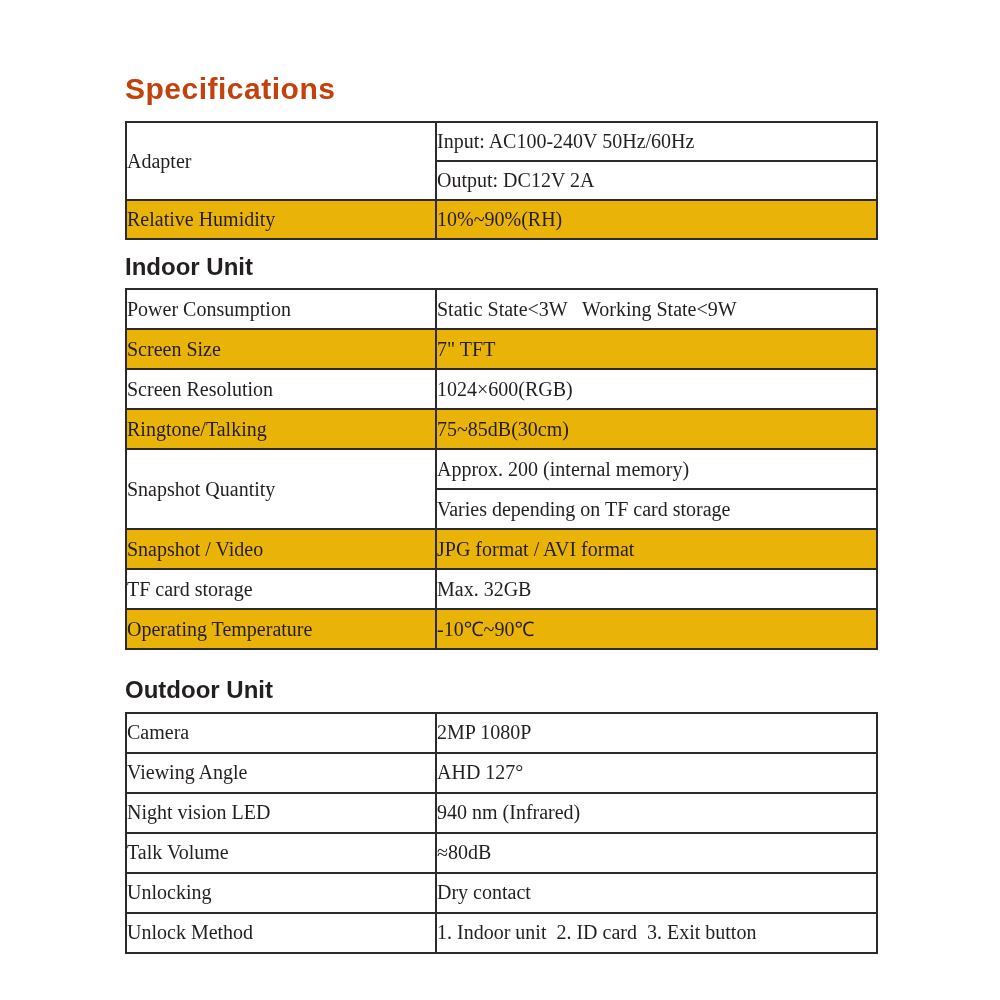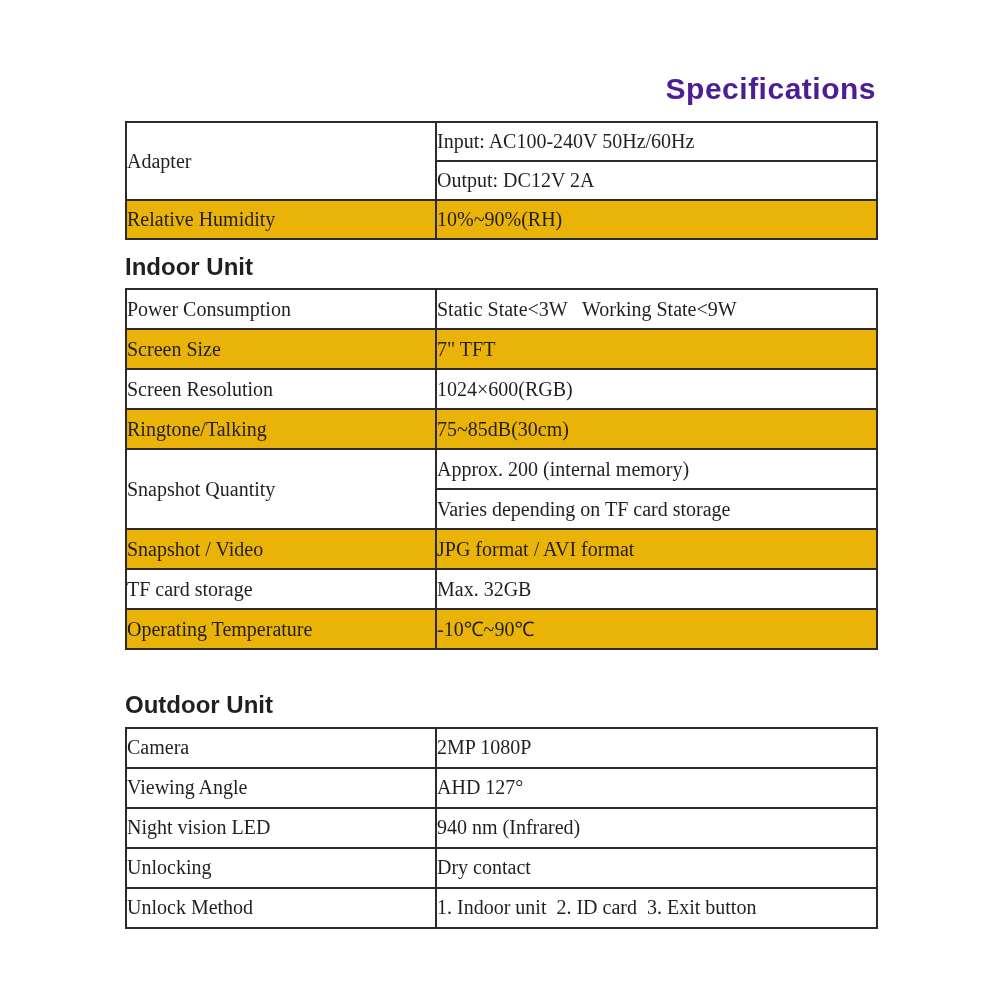--- a/index.html
+++ b/index.html
@@ -14,26 +14,26 @@
     color: #231f20;
     overflow: hidden;
   }
   .page {
     width: 751px;
     margin: 0 auto 0 125px;
   }
   .doc-title {
     width: 751px;
     margin: 72px 0 16px 0;
-    text-align: right;
+    text-align: left;
     font-size: 30px;
     font-weight: bold;
     line-height: 1.1;
     letter-spacing: 0.5px;
-    color: #4c1d95;
+    color: #c2410c;
   }
   table.spec {
     border-collapse: collapse;
     table-layout: fixed;
     width: 751px;
     font-family: Liberation Serif, serif;
   }
   table.spec td {
     border: 2px solid #2d2a2b;
     padding: 0;
@@ -51,21 +51,21 @@
   tr.shade td { background: #eab308; }
   tr.plain td { background: #ffffff; }
   .unit-heading {
     font-size: 24px;
     font-weight: bold;
     color: #231f20;
     margin: 14px 0 8px 0;
     line-height: 1.1;
   }
   .unit-heading.outdoor {
-    margin-top: 42px;
+    margin-top: 27px;
   }
 </style>
 </head>
 <body>
 
 <div class="page">
 
   <div class="doc-title">Specifications</div>
 
   <table class="spec t-general">
@@ -148,20 +148,24 @@
       </tr>
       <tr class="plain">
         <td class="lbl">Viewing Angle</td>
         <td class="val">AHD 127°</td>
       </tr>
       <tr class="plain">
         <td class="lbl">Night vision LED</td>
         <td class="val">940 nm (Infrared)</td>
       </tr>
       <tr class="plain">
+        <td class="lbl">Talk Volume</td>
+        <td class="val">≈80dB</td>
+      </tr>
+      <tr class="plain">
         <td class="lbl">Unlocking</td>
         <td class="val">Dry contact</td>
       </tr>
       <tr class="plain">
         <td class="lbl">Unlock Method</td>
         <td class="val">1. Indoor unit  2. ID card  3. Exit button</td>
       </tr>
     </tbody>
   </table>
 

